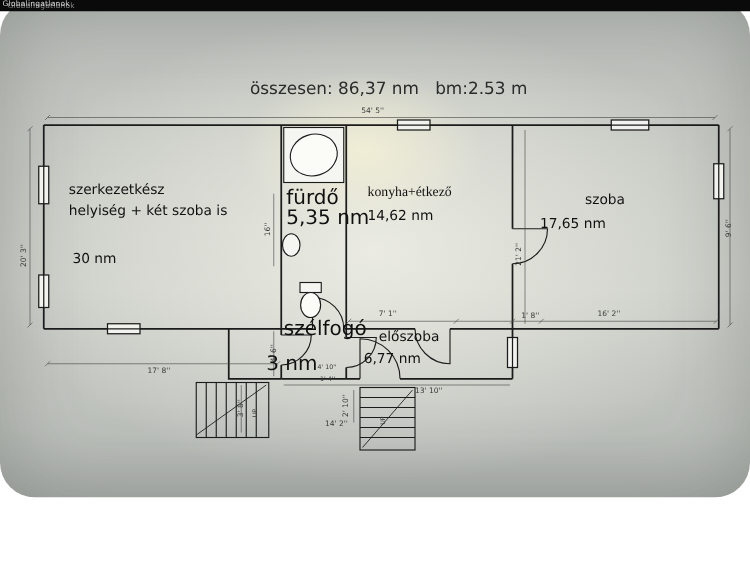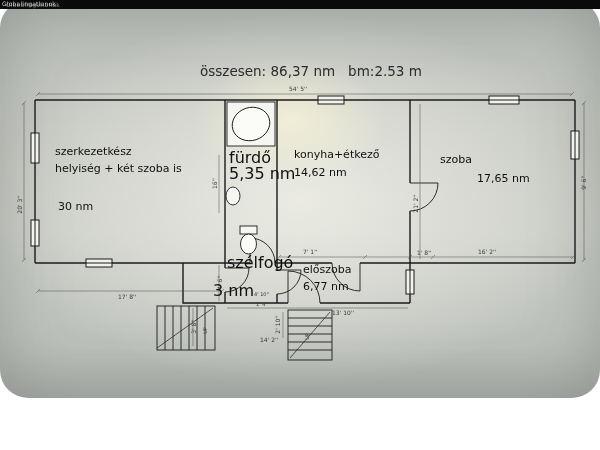--- a/index.html
+++ b/index.html
@@ -129,31 +129,31 @@
     </g>
   </svg>
 
   <div class="lbl f11" style="left:55px;top:145px;">szerkezetkész</div>
   <div class="lbl f11" style="left:55px;top:162px;">helyiség + két szoba is</div>
   <div class="lbl f11" style="left:58px;top:200px;">30 nm</div>
 
   <div class="lbl f10" style="left:229px;top:148px;">fürdő</div>
   <div class="lbl f10" style="left:229px;top:164px;">5,35 nm</div>
 
-  <div class="lbl f11" style="left:294px;top:148px;">konyha+étkező</div>
+  <div class="lbl f11" style="left:294px;top:148px;font-family:Liberation Serif, serif;">konyha+étkező</div>
   <div class="lbl f11" style="left:294px;top:166px;">14,62 nm</div>
 
-  <div class="lbl f11" style="left:440px;top:153px;">szoba</div>
-  <div class="lbl f11" style="left:477px;top:172px;text-align:center;">17,65 nm</div>
+  <div class="lbl f11" style="left:468px;top:153px;">szoba</div>
+  <div class="lbl f11" style="left:432px;top:172px;text-align:center;">17,65 nm</div>
 
   <div class="lbl f10" style="left:227px;top:253px;">szélfogó</div>
   <div class="lbl f10" style="left:213px;top:281px;">3 nm</div>
 
   <div class="lbl f11" style="left:303px;top:263px;text-align:right;">előszoba</div>
-  <div class="lbl f11" style="left:303px;top:280px;">6,77 nm</div>
+  <div class="lbl f11" style="left:291px;top:280px;">6,77 nm</div>
 
   <div class="dim" style="left:289px;top:85px;">54' 5''</div>
   <div class="dim v" style="left:10px;top:201px;">20' 3''</div>
   <div class="dim v" style="left:576px;top:179px;">9' 6''</div>
   <div class="dim v" style="left:209px;top:180px;">16''</div>
   <div class="dim v" style="left:406px;top:200px;">21' 2''</div>
   <div class="dim" style="left:478px;top:248px;">16' 2''</div>
   <div class="dim" style="left:303px;top:248px;">7' 1''</div>
   <div class="dim" style="left:417px;top:249px;">1' 8''</div>
   <div class="dim" style="left:118px;top:293px;">17' 8''</div>

